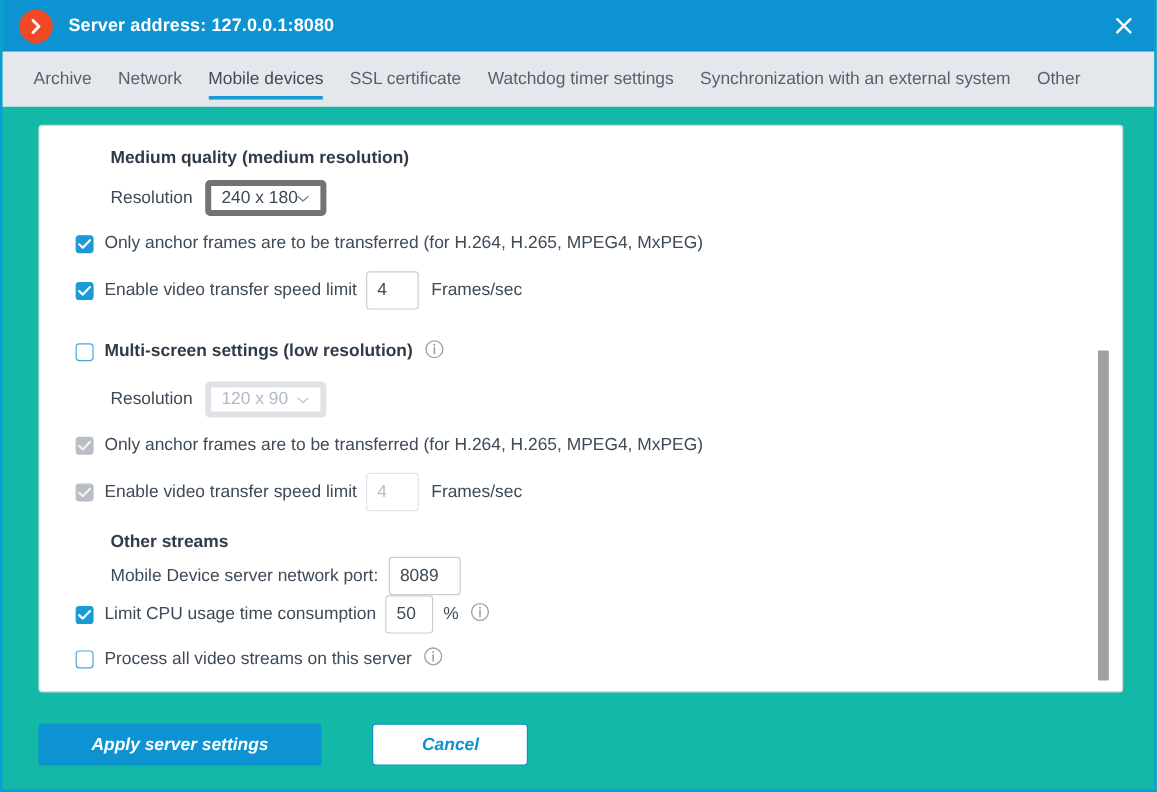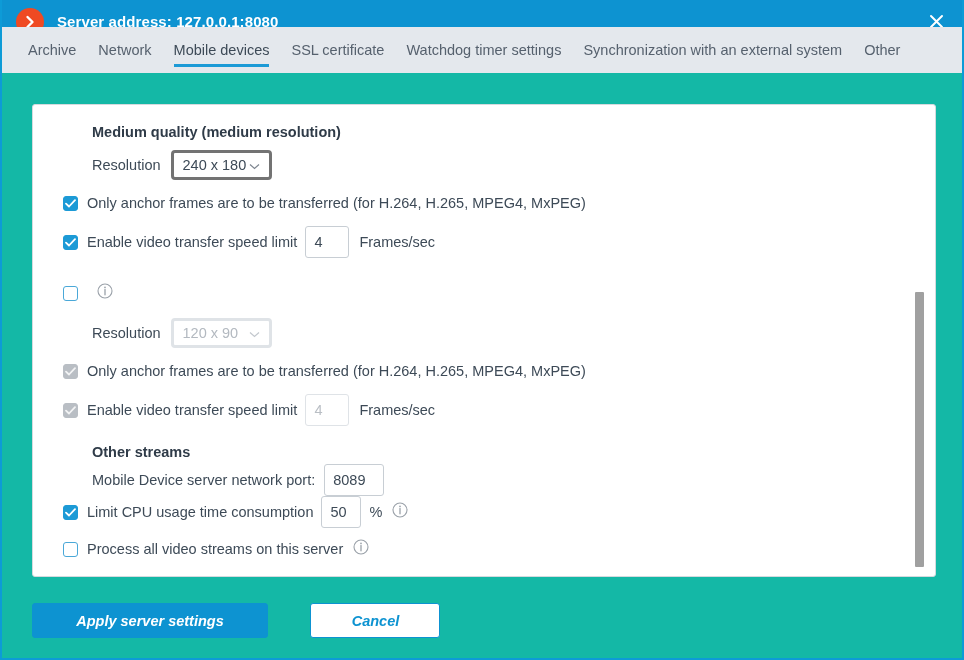--- a/index.html
+++ b/index.html
@@ -45,21 +45,21 @@
   }
   .close-btn {
     position: absolute; right: 0; top: 0;
     width: 52px; height: 43px;
     display: flex; align-items: center; justify-content: center;
     cursor: pointer;
   }
 
   
   .tabbar {
-    position: absolute; left: 0; top: 27px;
+    position: absolute; left: 0; top: 43px;
     width: 100%; height: 46px;
     background: #e4e8ed;
     display: flex; align-items: flex-start;
     padding-left: 26px;
   }
   .tab {
     position: relative;
     font-size: 14.5px;
     color: #56616e;
     padding: 15px 0 9px 0;
@@ -128,21 +128,21 @@
   .label {
     font-size: 14.5px;
     color: #3d4a57;
     white-space: nowrap;
   }
 
   .select {
     position: relative;
     margin-left: 10px;
     width: 101px; height: 30px;
-    border: 3px solid #737373;
+    border: 5px solid #737373;
     border-radius: 4px;
     background: #fff;
     display: flex; align-items: center;
     padding-left: 9px;
     font-size: 14.5px;
     color: #3d4a57;
     cursor: pointer;
   }
   .select.disabled { color: #b3b9c0; border-color: #dfe3e7; cursor: default; }
   .select .chev {
@@ -271,20 +271,21 @@
             <path d="M1 4.6 L4 7.5 L10 1.2" stroke="#ffffff" stroke-width="1.8" fill="none" stroke-linecap="round" stroke-linejoin="round"></path>
           </svg>
         </span>
         <span class="label">Enable video transfer speed limit</span>
         <span class="textbox tb-fps">4</span>
         <span class="label">Frames/sec</span>
       </div>
 
       <div class="row cb" style="margin-top:20px;">
         <span class="checkbox unchecked"></span>
+        <span class="label cb-bold">Multi-screen settings (low resolution)</span>
         <span class="info-icon">
           <svg width="16" height="16" viewBox="0 0 16 16">
             <circle cx="8" cy="8" r="7" stroke="#9aa1a9" stroke-width="1.1" fill="none"></circle>
             <circle cx="8" cy="4.4" r="0.85" fill="#9aa1a9"></circle>
             <path d="M8 6.6 L8 11.8" stroke="#9aa1a9" stroke-width="1.3" stroke-linecap="round"></path>
           </svg>
         </span>
       </div>
 
       <div class="row res">

